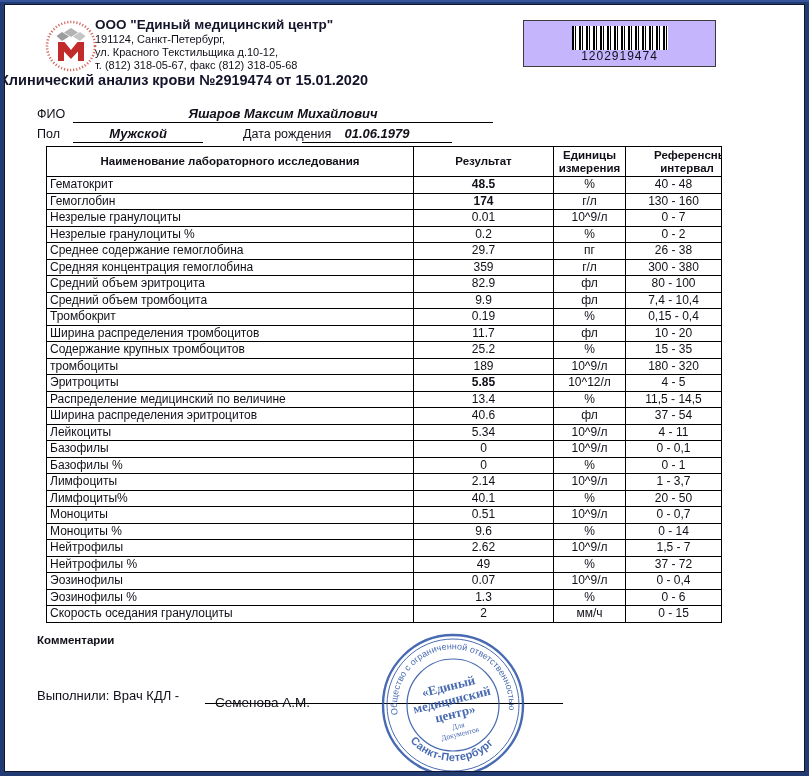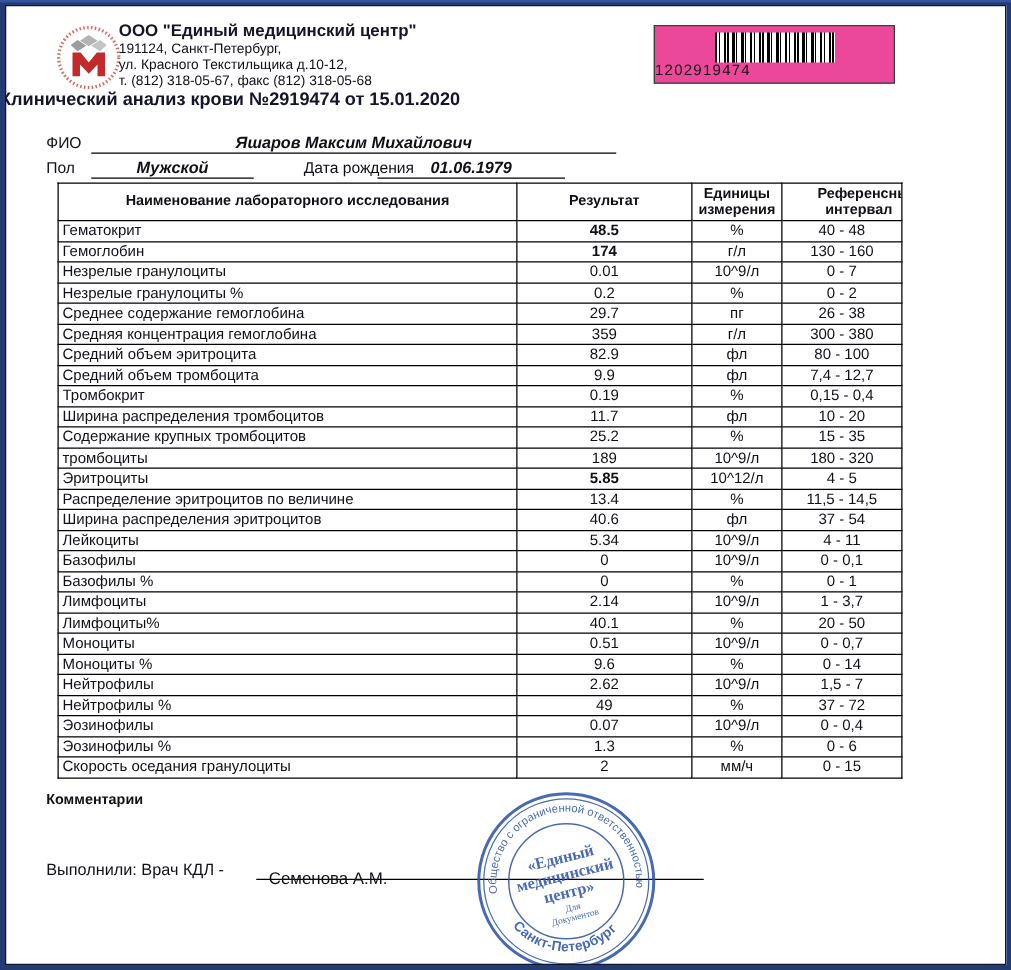--- a/index.html
+++ b/index.html
@@ -10,21 +10,21 @@
   }
   .frame{position:absolute;inset:0;border:4px solid #223b72;box-shadow:inset 0 0 0 1px #10162e;pointer-events:none;z-index:50;}
   .frame-top{position:absolute;left:0;top:0;width:100%;height:2px;background:#35549b;z-index:51;pointer-events:none;}
 
   .logo{position:absolute;left:44px;top:19px;}
 
   .clinic{position:absolute;left:95px;top:18px;line-height:13px;}
   .clinic .name{font-size:13.5px;font-weight:bold;margin-bottom:2px;color:#14142a;}
   .clinic .addr{font-size:11px;}
 
-  .barcode-box{position:absolute;left:523px;top:20px;width:191px;height:45px;border:1px solid #3c3c3c;background:#ec4899;text-align:left;}
+  .barcode-box{position:absolute;left:523px;top:20px;width:191px;height:45px;border:1px solid #3c3c3c;background:#c4b5fd;text-align:center;}
   .bars{margin:5px auto 0 auto;width:96px;height:24px;
     background:repeating-linear-gradient(90deg,#000 0 2px,#fff 2px 3px,#000 3px 4px,#fff 4px 7px,#000 7px 9px,#fff 9px 10px,#000 10px 11px,#fff 11px 14px);}
   .barcode-num{font-size:12px;letter-spacing:1px;line-height:13px;}
 
   .doc-title{position:absolute;left:0;top:72px;width:100%;text-align:left;font-size:14.5px;font-weight:bold;color:#14142a;}
 
   .lbl{position:absolute;font-size:12.5px;}
   .field{position:absolute;border-bottom:1px solid #000;text-align:center;
     font-size:13px;font-weight:bold;font-style:italic;height:16px;line-height:16px;}
 
@@ -138,21 +138,21 @@
         <tr>
           <td class="c-name">Средний объем эритроцита</td>
           <td class="c-result">82.9</td>
           <td class="c-units">фл</td>
           <td class="c-ref">80 - 100</td>
         </tr>
         <tr>
           <td class="c-name">Средний объем тромбоцита</td>
           <td class="c-result">9.9</td>
           <td class="c-units">фл</td>
-          <td class="c-ref">7,4 - 12,7</td>
+          <td class="c-ref">7,4 - 10,4</td>
         </tr>
         <tr>
           <td class="c-name">Тромбокрит</td>
           <td class="c-result">0.19</td>
           <td class="c-units">%</td>
           <td class="c-ref">0,15 - 0,4</td>
         </tr>
         <tr>
           <td class="c-name">Ширина распределения тромбоцитов</td>
           <td class="c-result">11.7</td>
@@ -171,21 +171,21 @@
           <td class="c-units">10^9/л</td>
           <td class="c-ref">180 - 320</td>
         </tr>
         <tr>
           <td class="c-name">Эритроциты</td>
           <td class="c-result bold">5.85</td>
           <td class="c-units">10^12/л</td>
           <td class="c-ref">4 - 5</td>
         </tr>
         <tr>
-          <td class="c-name">Распределение эритроцитов по величине</td>
+          <td class="c-name">Распределение медицинский по величине</td>
           <td class="c-result">13.4</td>
           <td class="c-units">%</td>
           <td class="c-ref">11,5 - 14,5</td>
         </tr>
         <tr>
           <td class="c-name">Ширина распределения эритроцитов</td>
           <td class="c-result">40.6</td>
           <td class="c-units">фл</td>
           <td class="c-ref">37 - 54</td>
         </tr>

